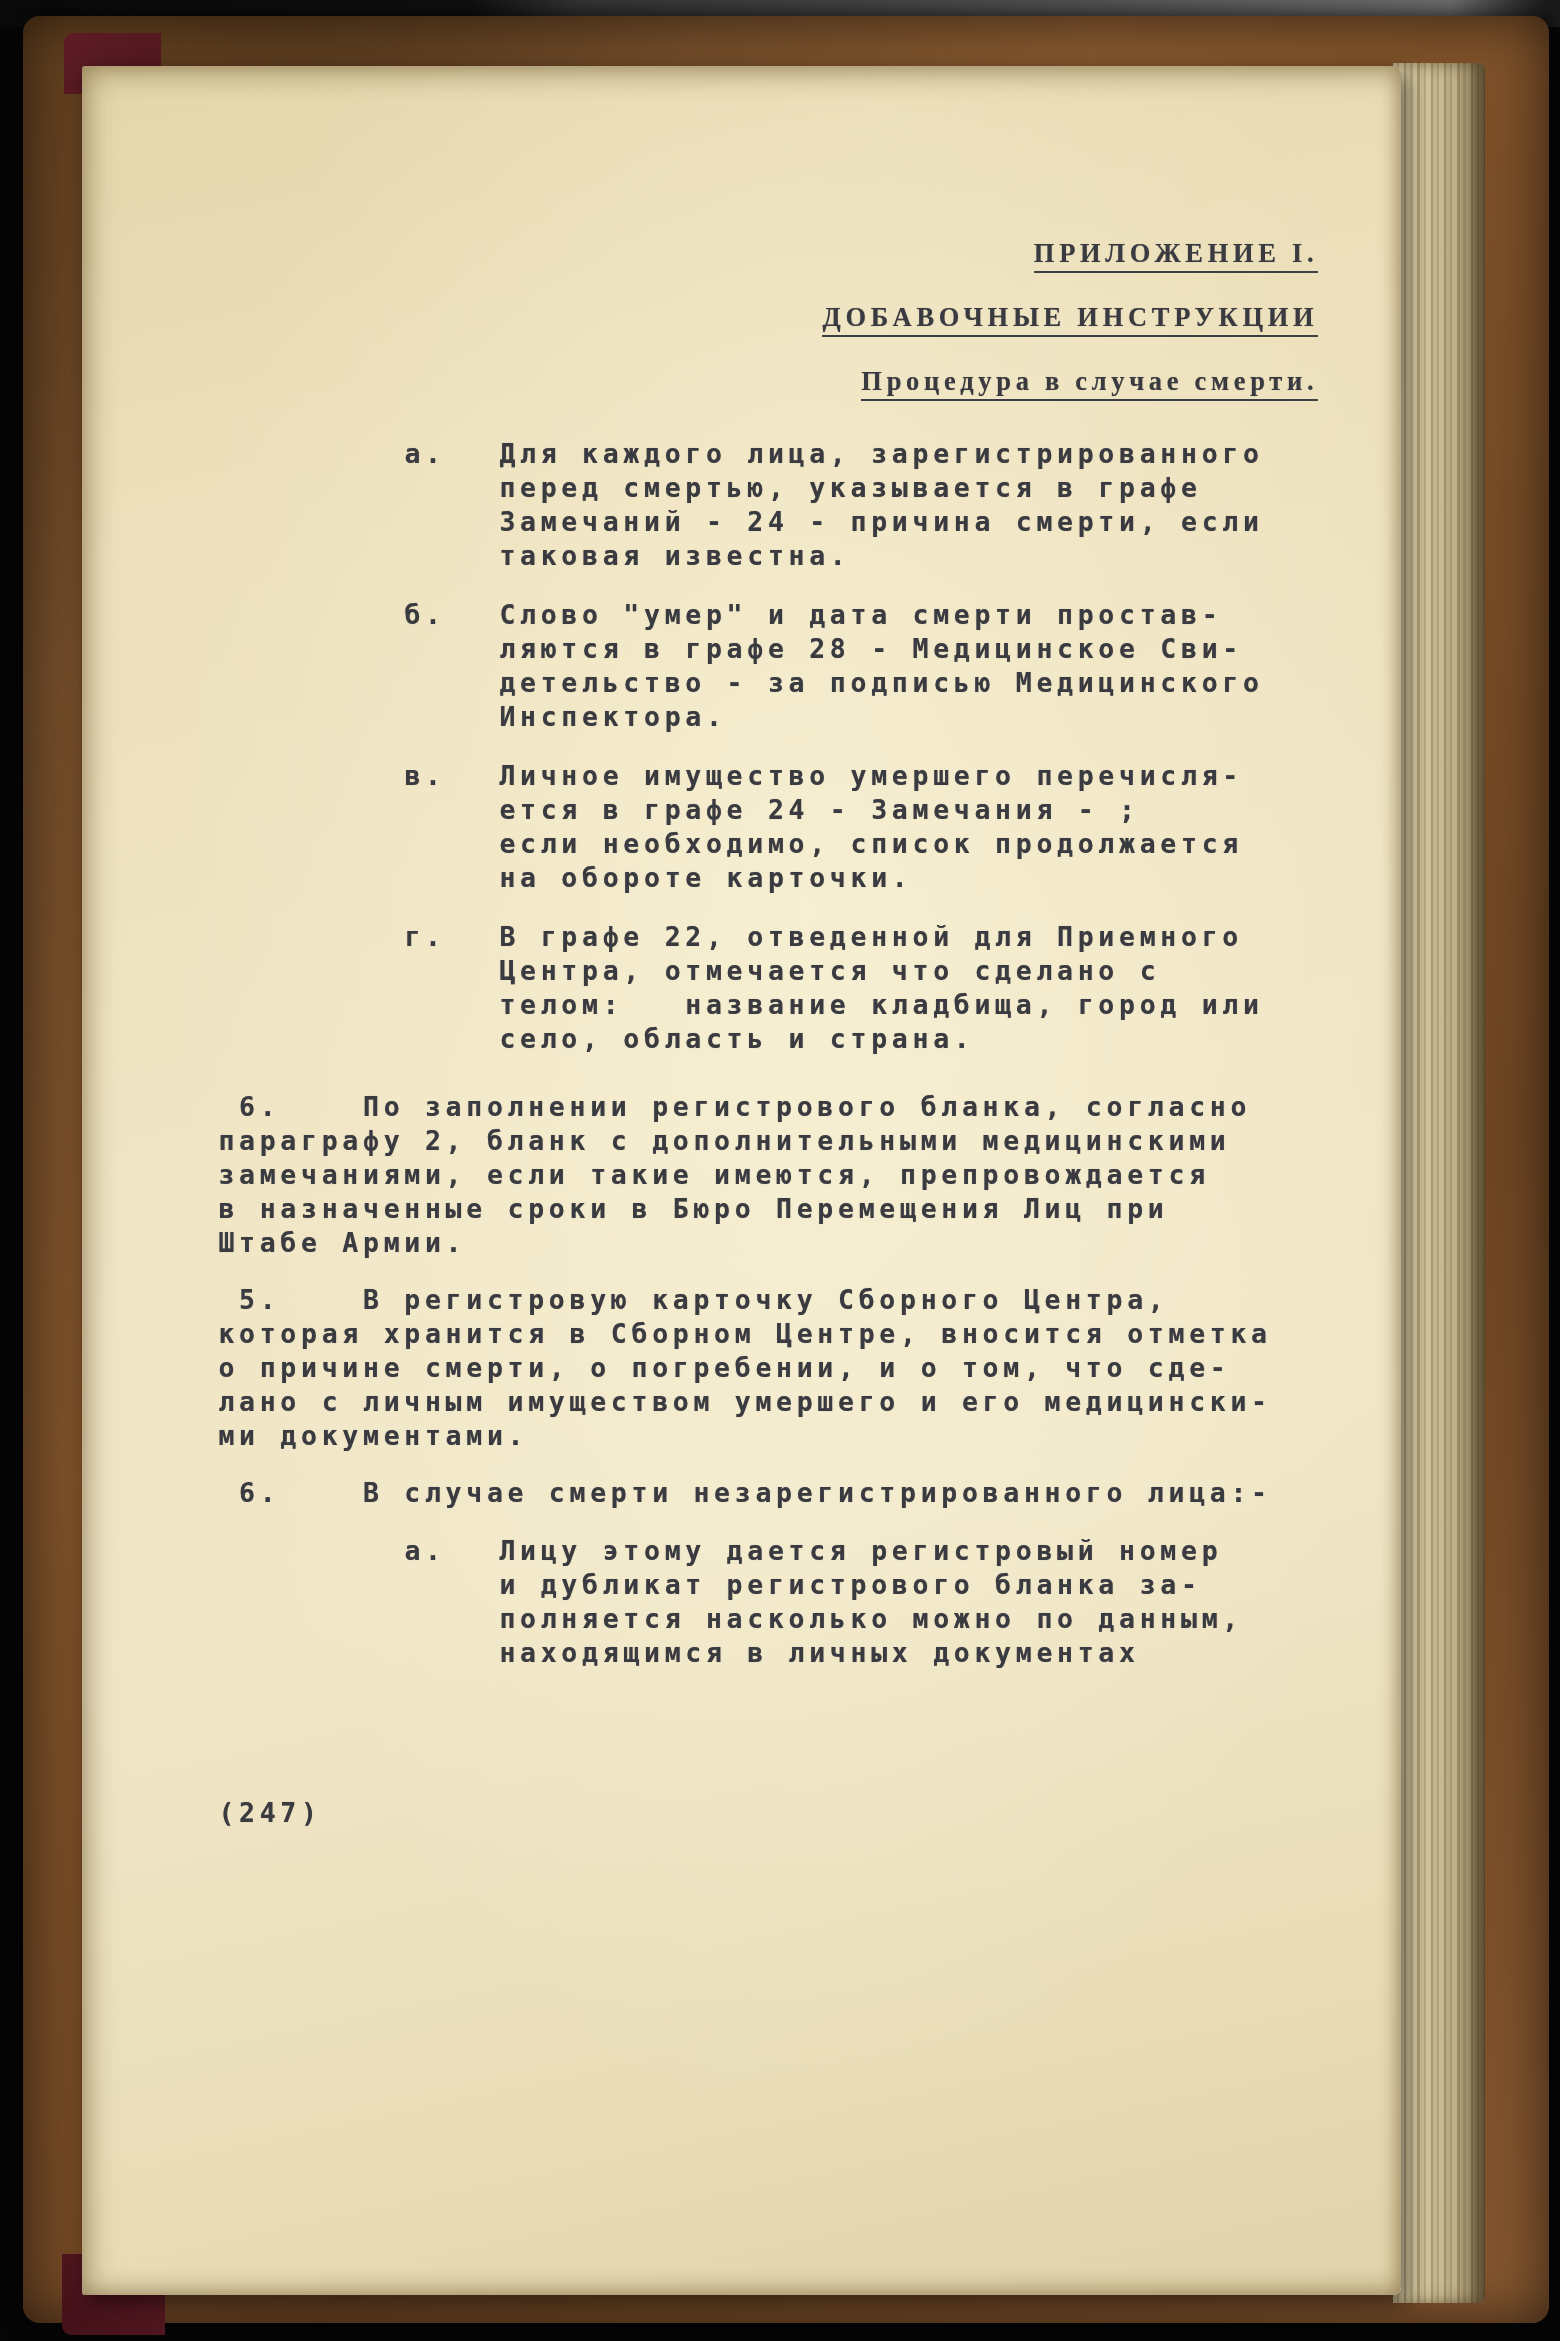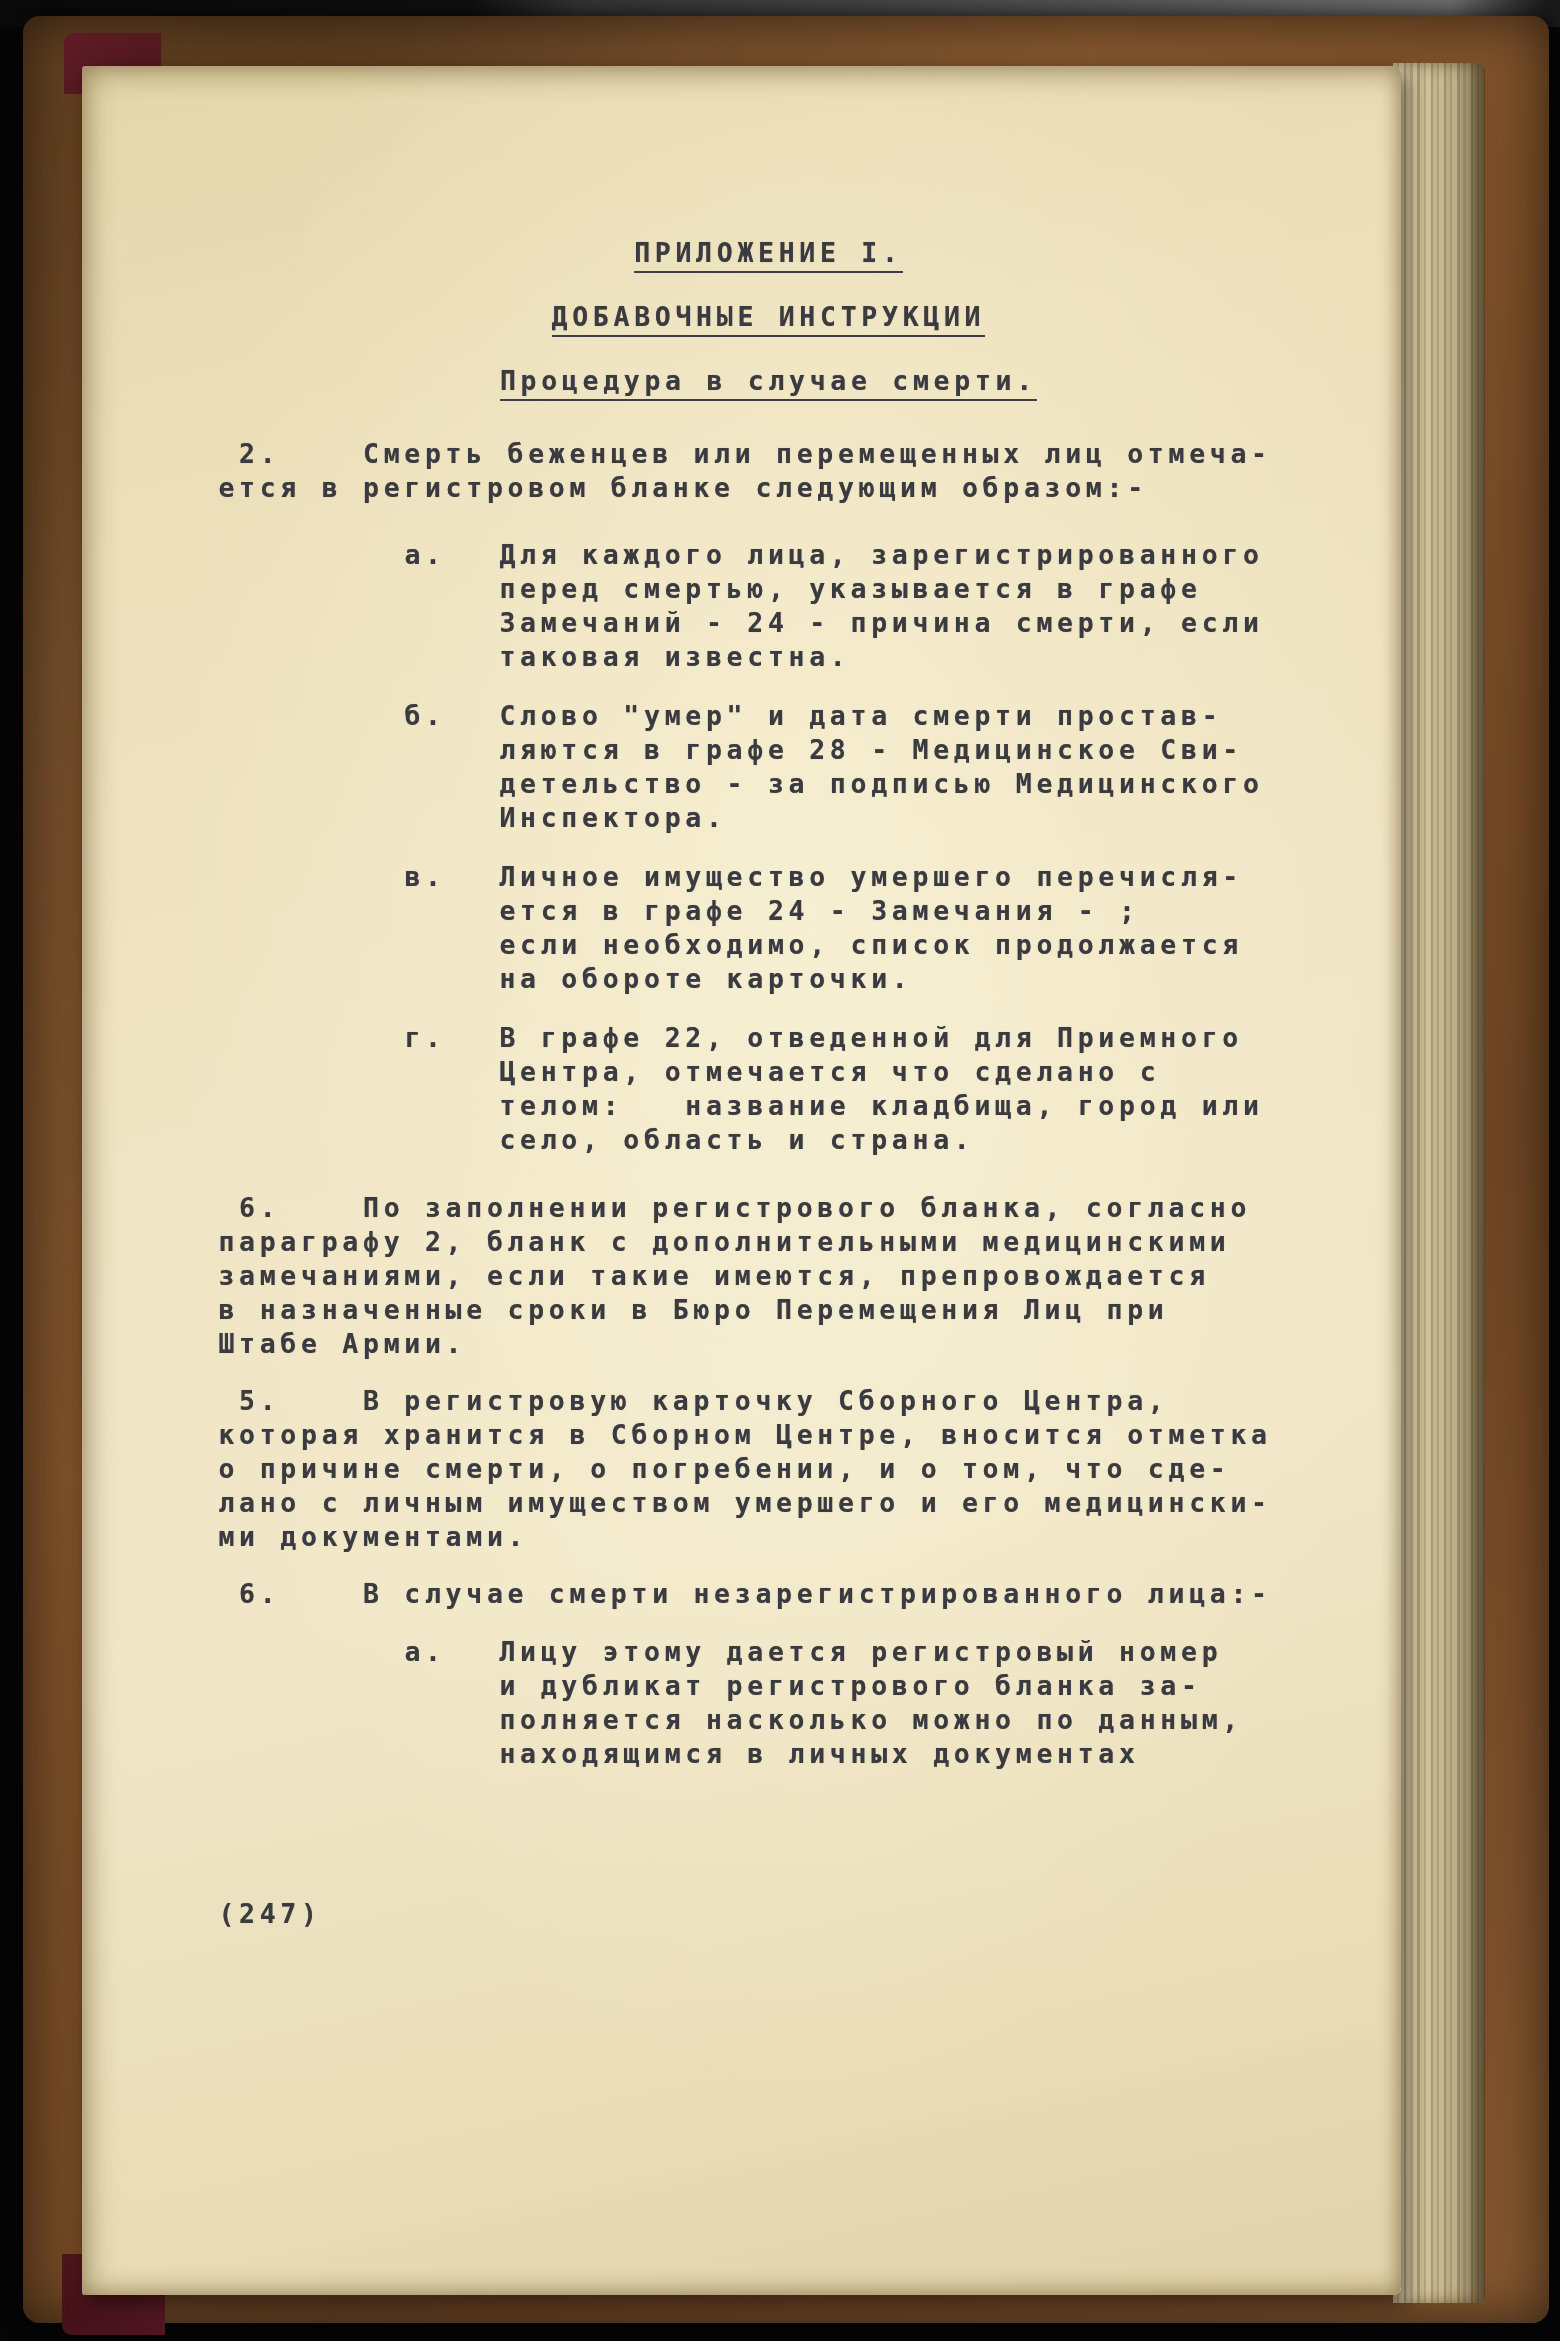--- a/index.html
+++ b/index.html
@@ -76,22 +76,23 @@
     width: 1100px;
     padding-top: 170px;
     color: #3a3a41;
     font-size: 26.5px;
     line-height: 34px;
     letter-spacing: 4.7px;
     font-weight: bold;
     text-shadow: 0 0 0.8px rgba(42,42,50,.45);
   }
   .heading {
-    text-align: center;
+    text-align: right;
     margin: 0 0 30px 0;
+    font-family: Liberation Serif, serif;
   }
   .heading .u {
     border-bottom: 2.3px solid #3e3e46;
     padding-bottom: 3.1px;
   }
   .heading.section {
     margin-bottom: 39px;
   }
   .para {
     white-space: pre-wrap;
@@ -135,22 +136,20 @@
 
         <div class="heading">
           <span class="u">ДОБАВОЧНЫЕ ИНСТРУКЦИИ</span>
         </div>
 
         <div class="heading section">
           <span class="u">Процедура в случае смерти.</span>
         </div>
 
 
-        <div class="para tight"> 2.    Смерть беженцев или перемещенных лиц отмеча-
-ется в регистровом бланке следующим образом:-</div>
 
         <div class="sub">
           <span class="sub-label">а.</span>
           <div class="sub-lines">Для каждого лица, зарегистрированного
 перед смертью, указывается в графе
 Замечаний - 24 - причина смерти, если
 таковая известна.</div>
         </div>
 
         <div class="sub">

